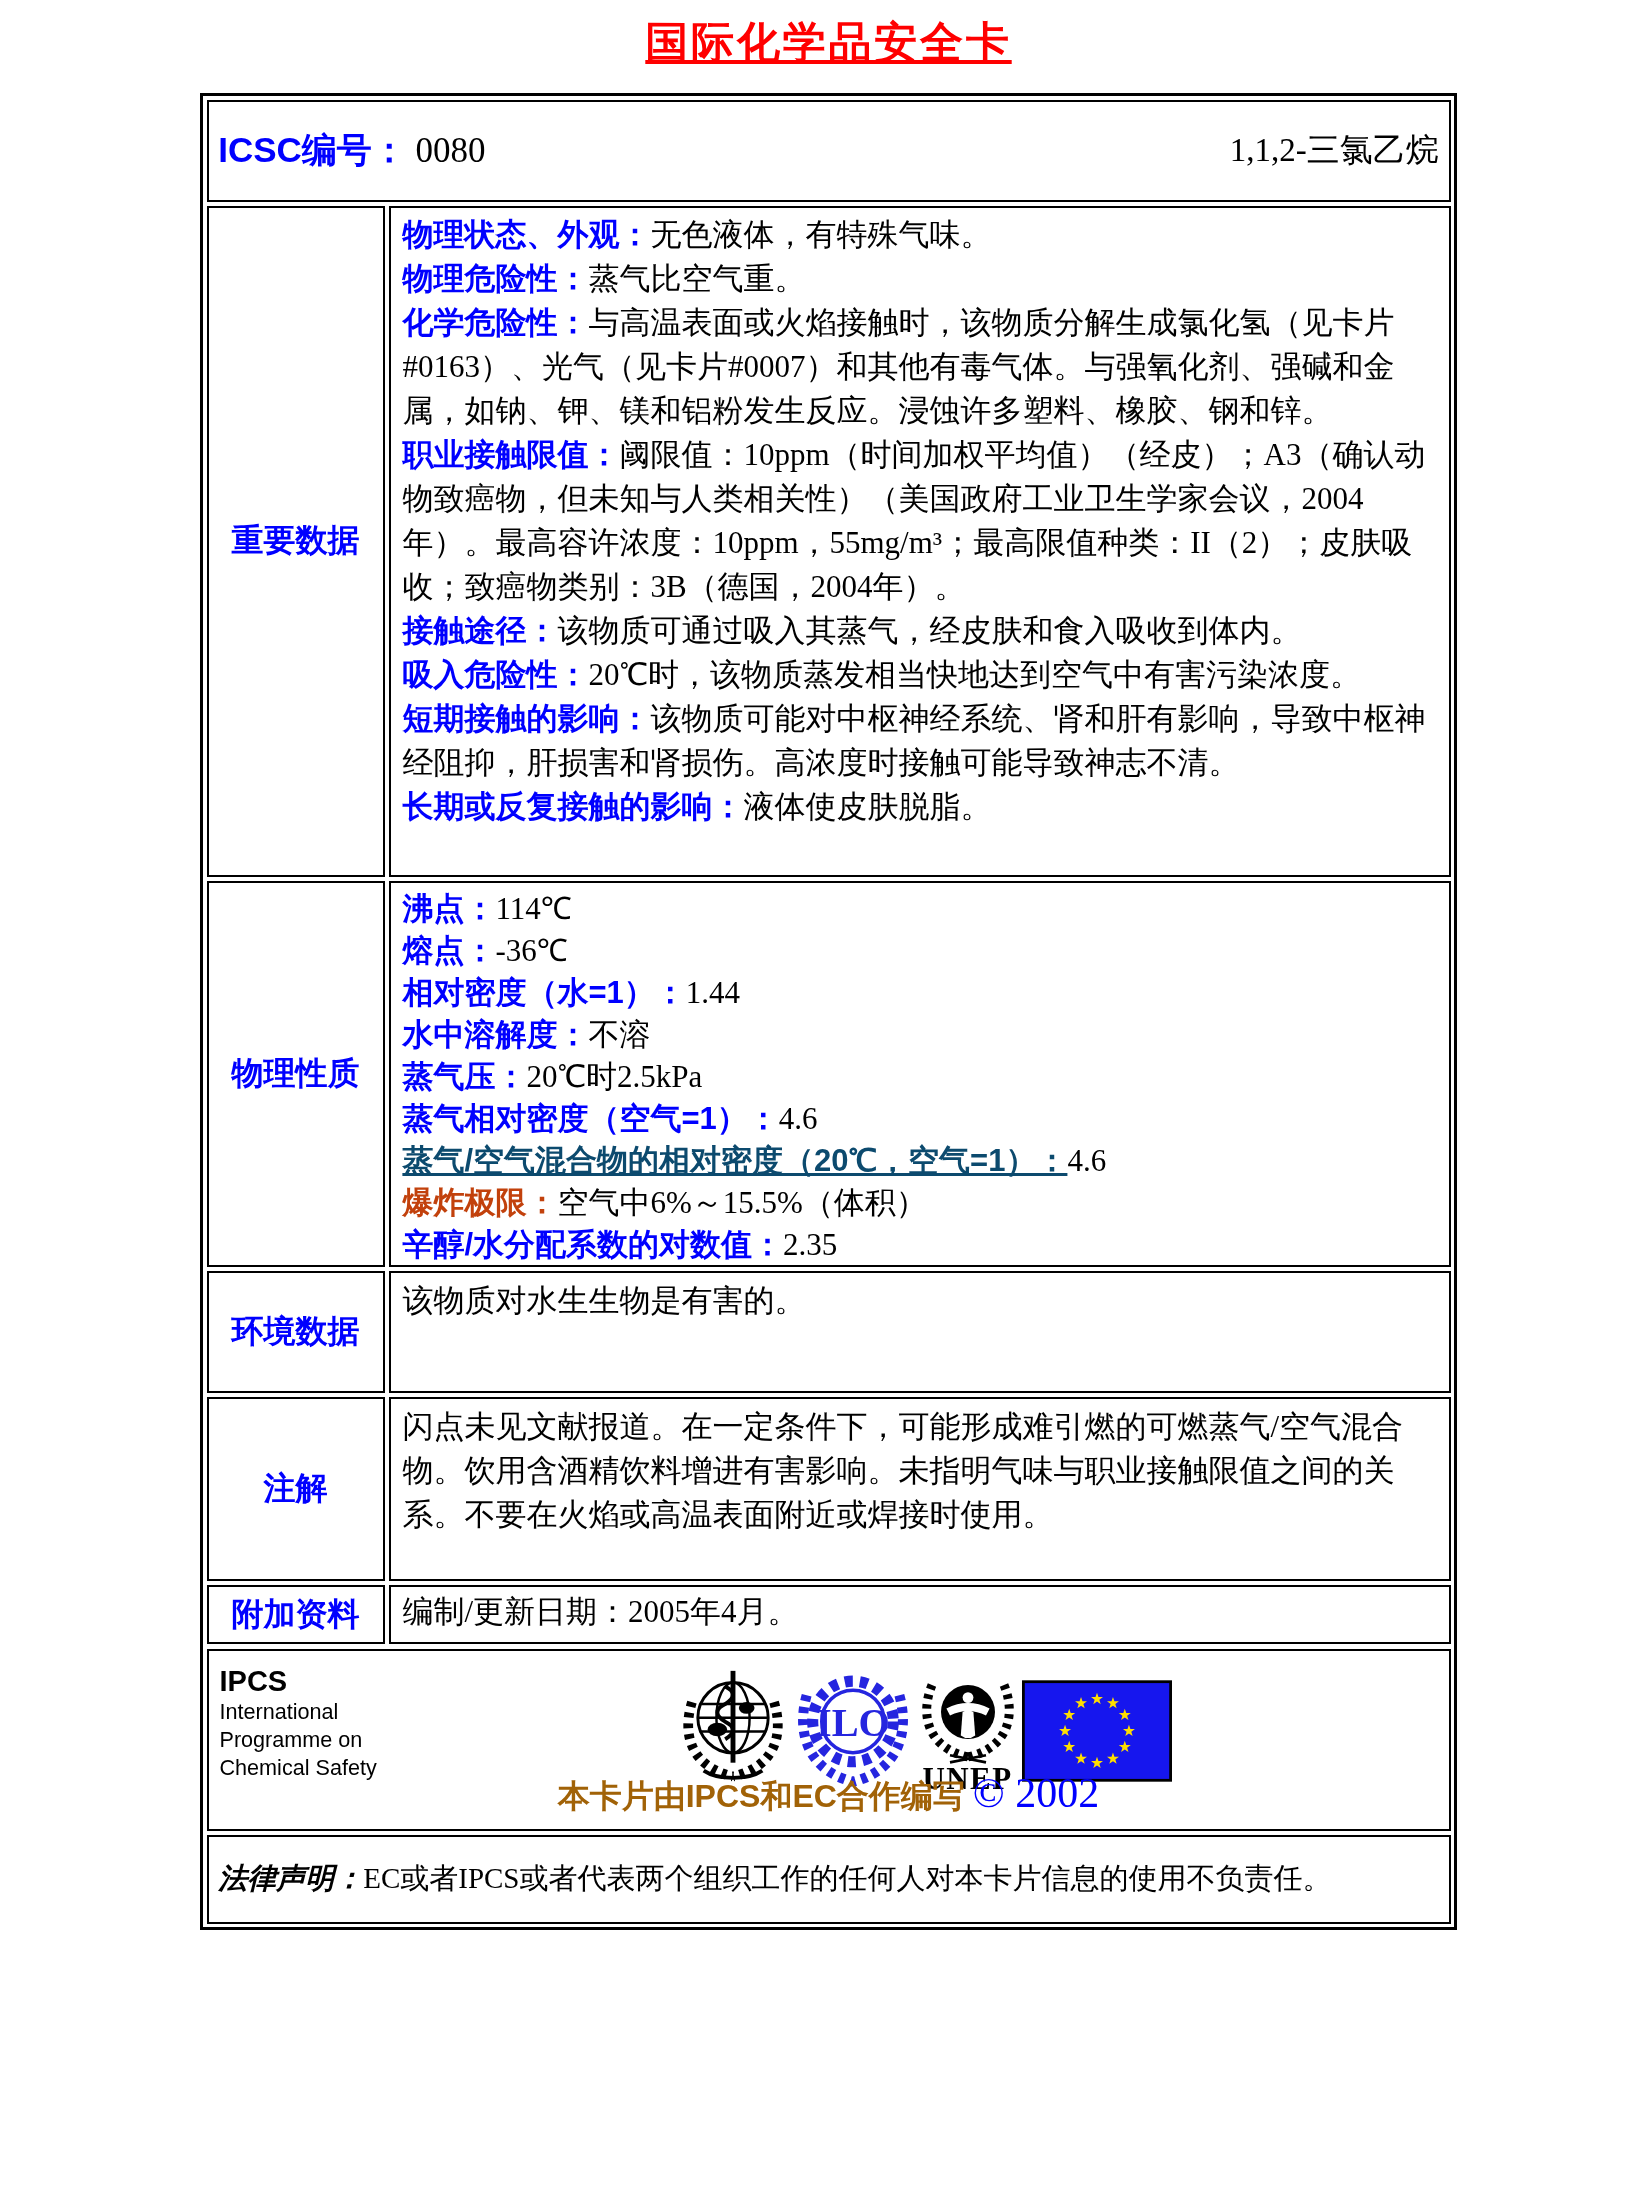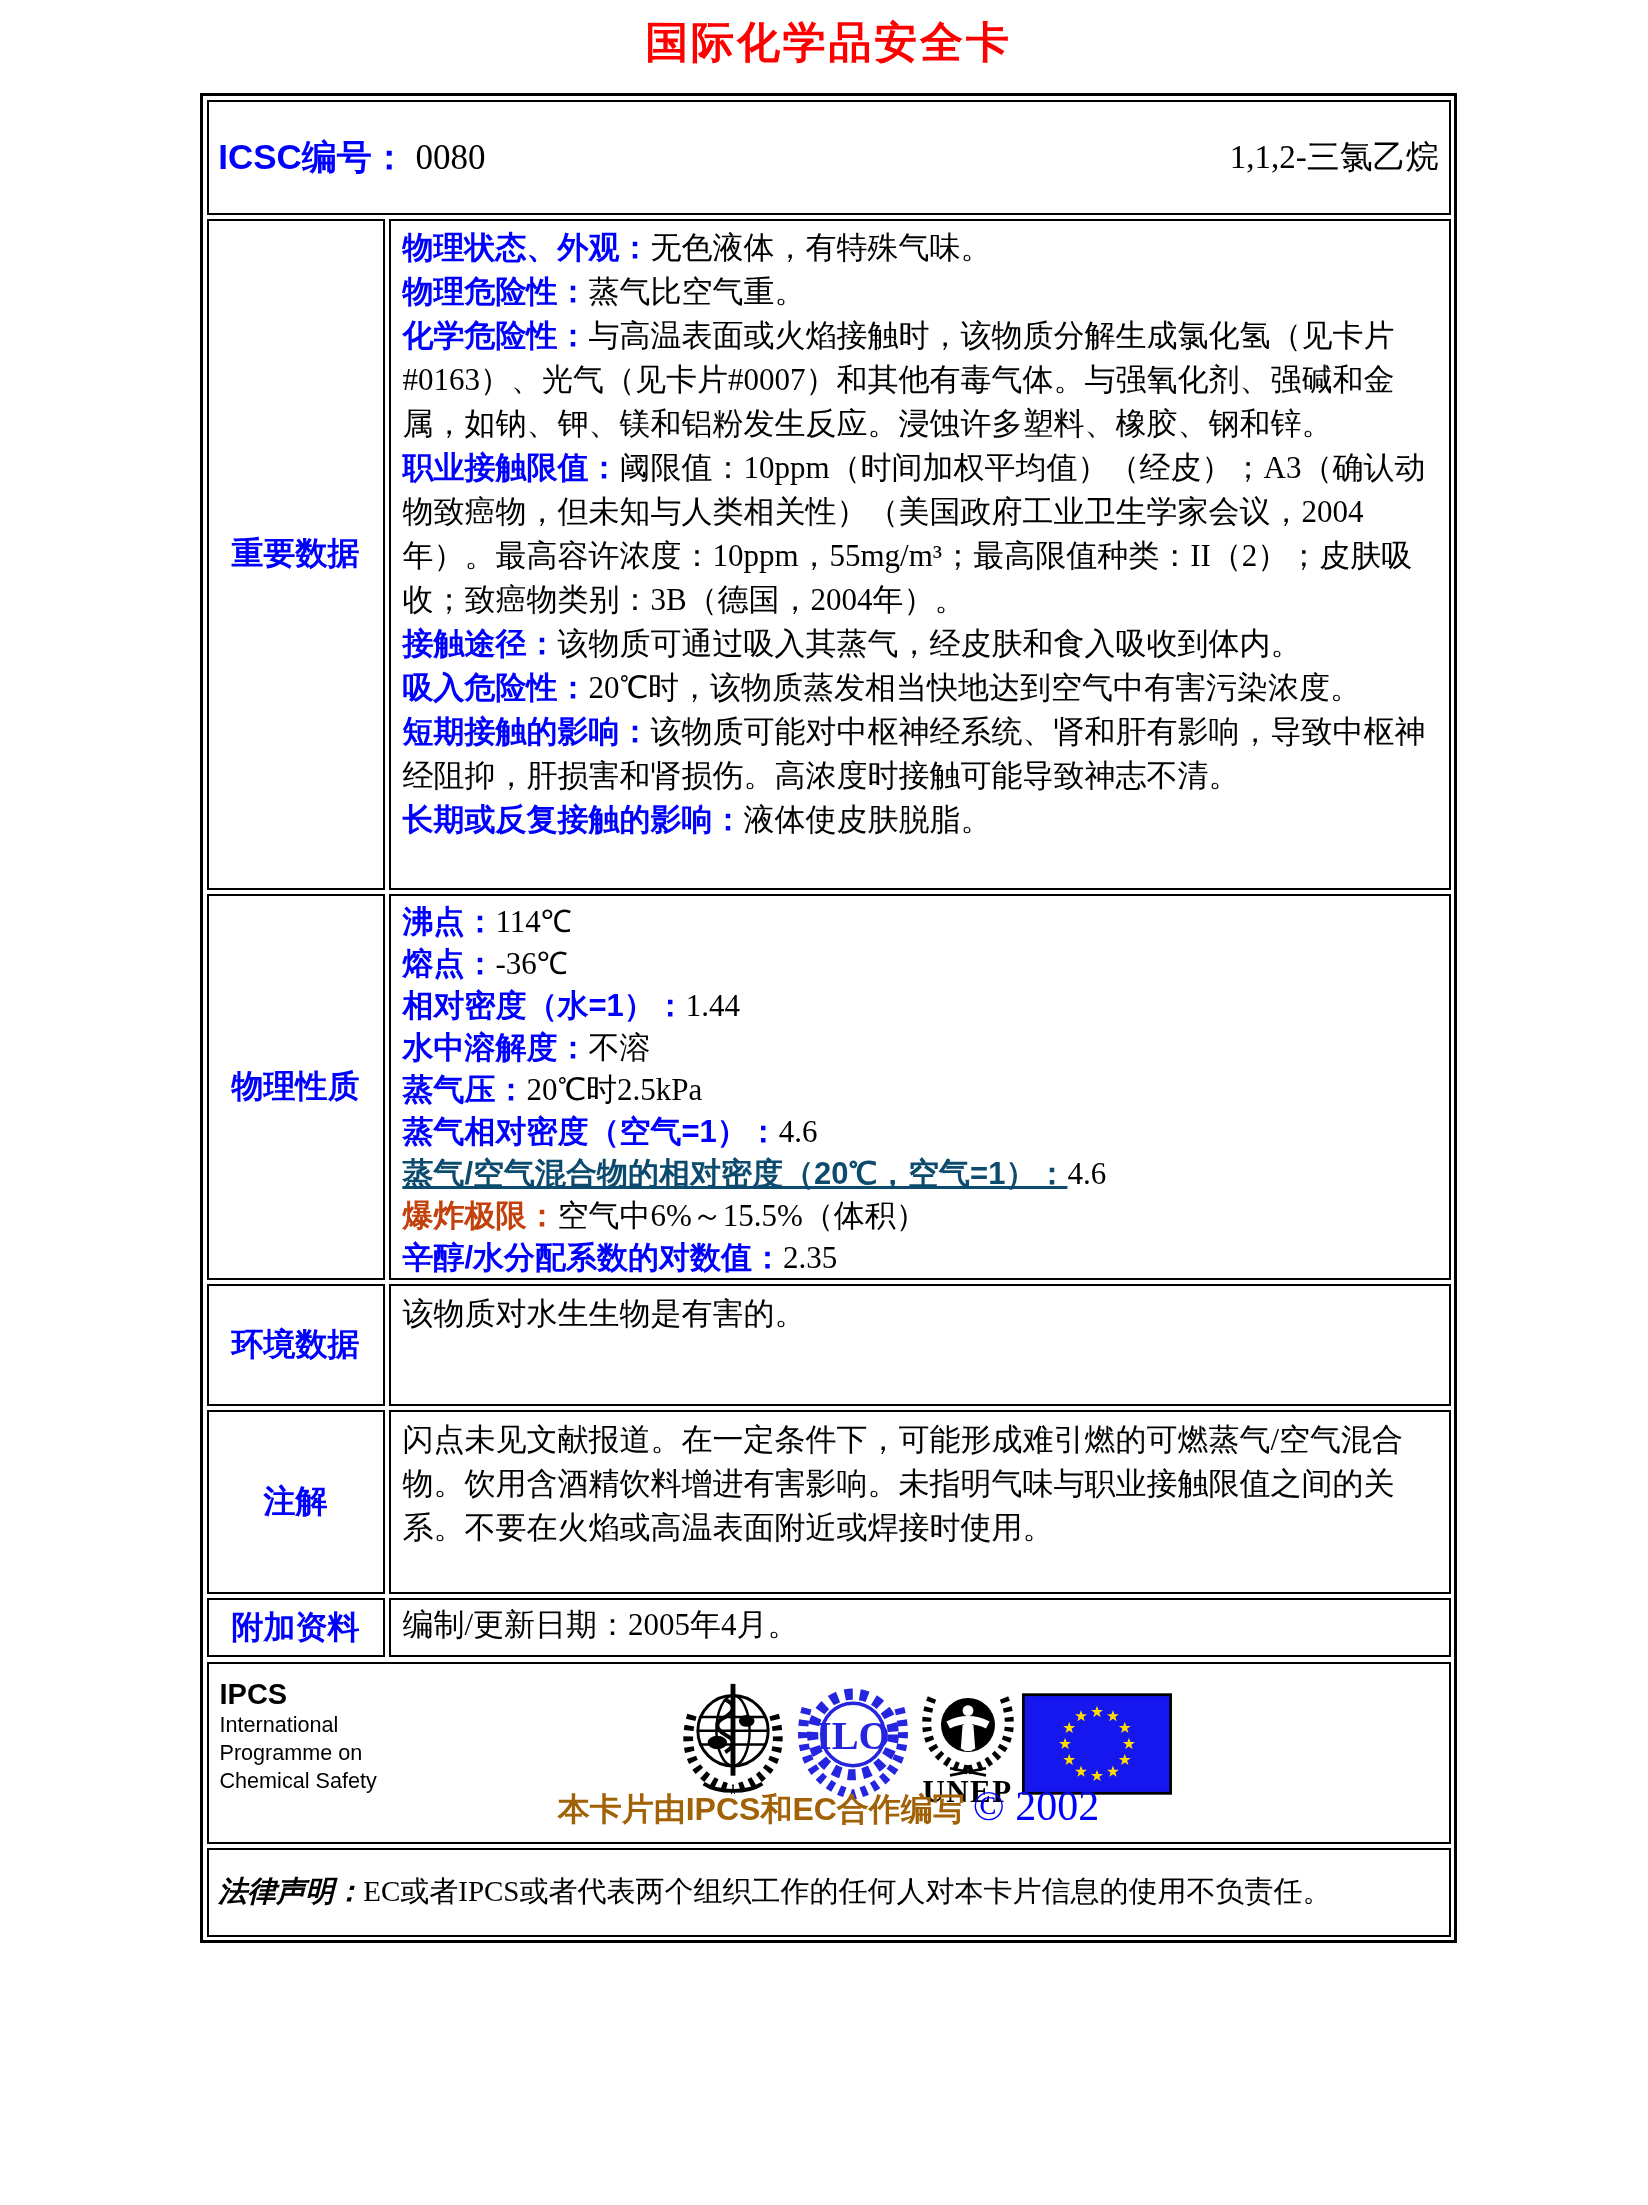--- a/index.html
+++ b/index.html
@@ -52,25 +52,25 @@
 
   .legal-cell { flex:1; display:flex; align-items:center; padding:0 9.7px;
     font-size:29px; }
   .legal-label { font-family:"Liberation Sans", sans-serif; font-weight:bold;font-style:italic; }
 
   svg { display:block; }
 </style>
 </head>
 <body>
 
-<div class="page-title" style="color:#FF0000;">国际化学品安全卡</div>
+<div class="page-title" style="color:#FF0000;text-decoration:underline;">国际化学品安全卡</div>
 
 <div class="card">
 
-  <div class="row" style="height:115px;">
+  <div class="row" style="height:102px;">
     <div class="cell header-cell">
       <div class="icsc-left">
         <span class="icsc-label" style="color:#0000FF;">ICSC编号：</span>
         <span>0080</span>
       </div>
       <div class="chem-name">1,1,2-三氯乙烷</div>
     </div>
   </div>
 
   <div class="row" style="height:671px;">

